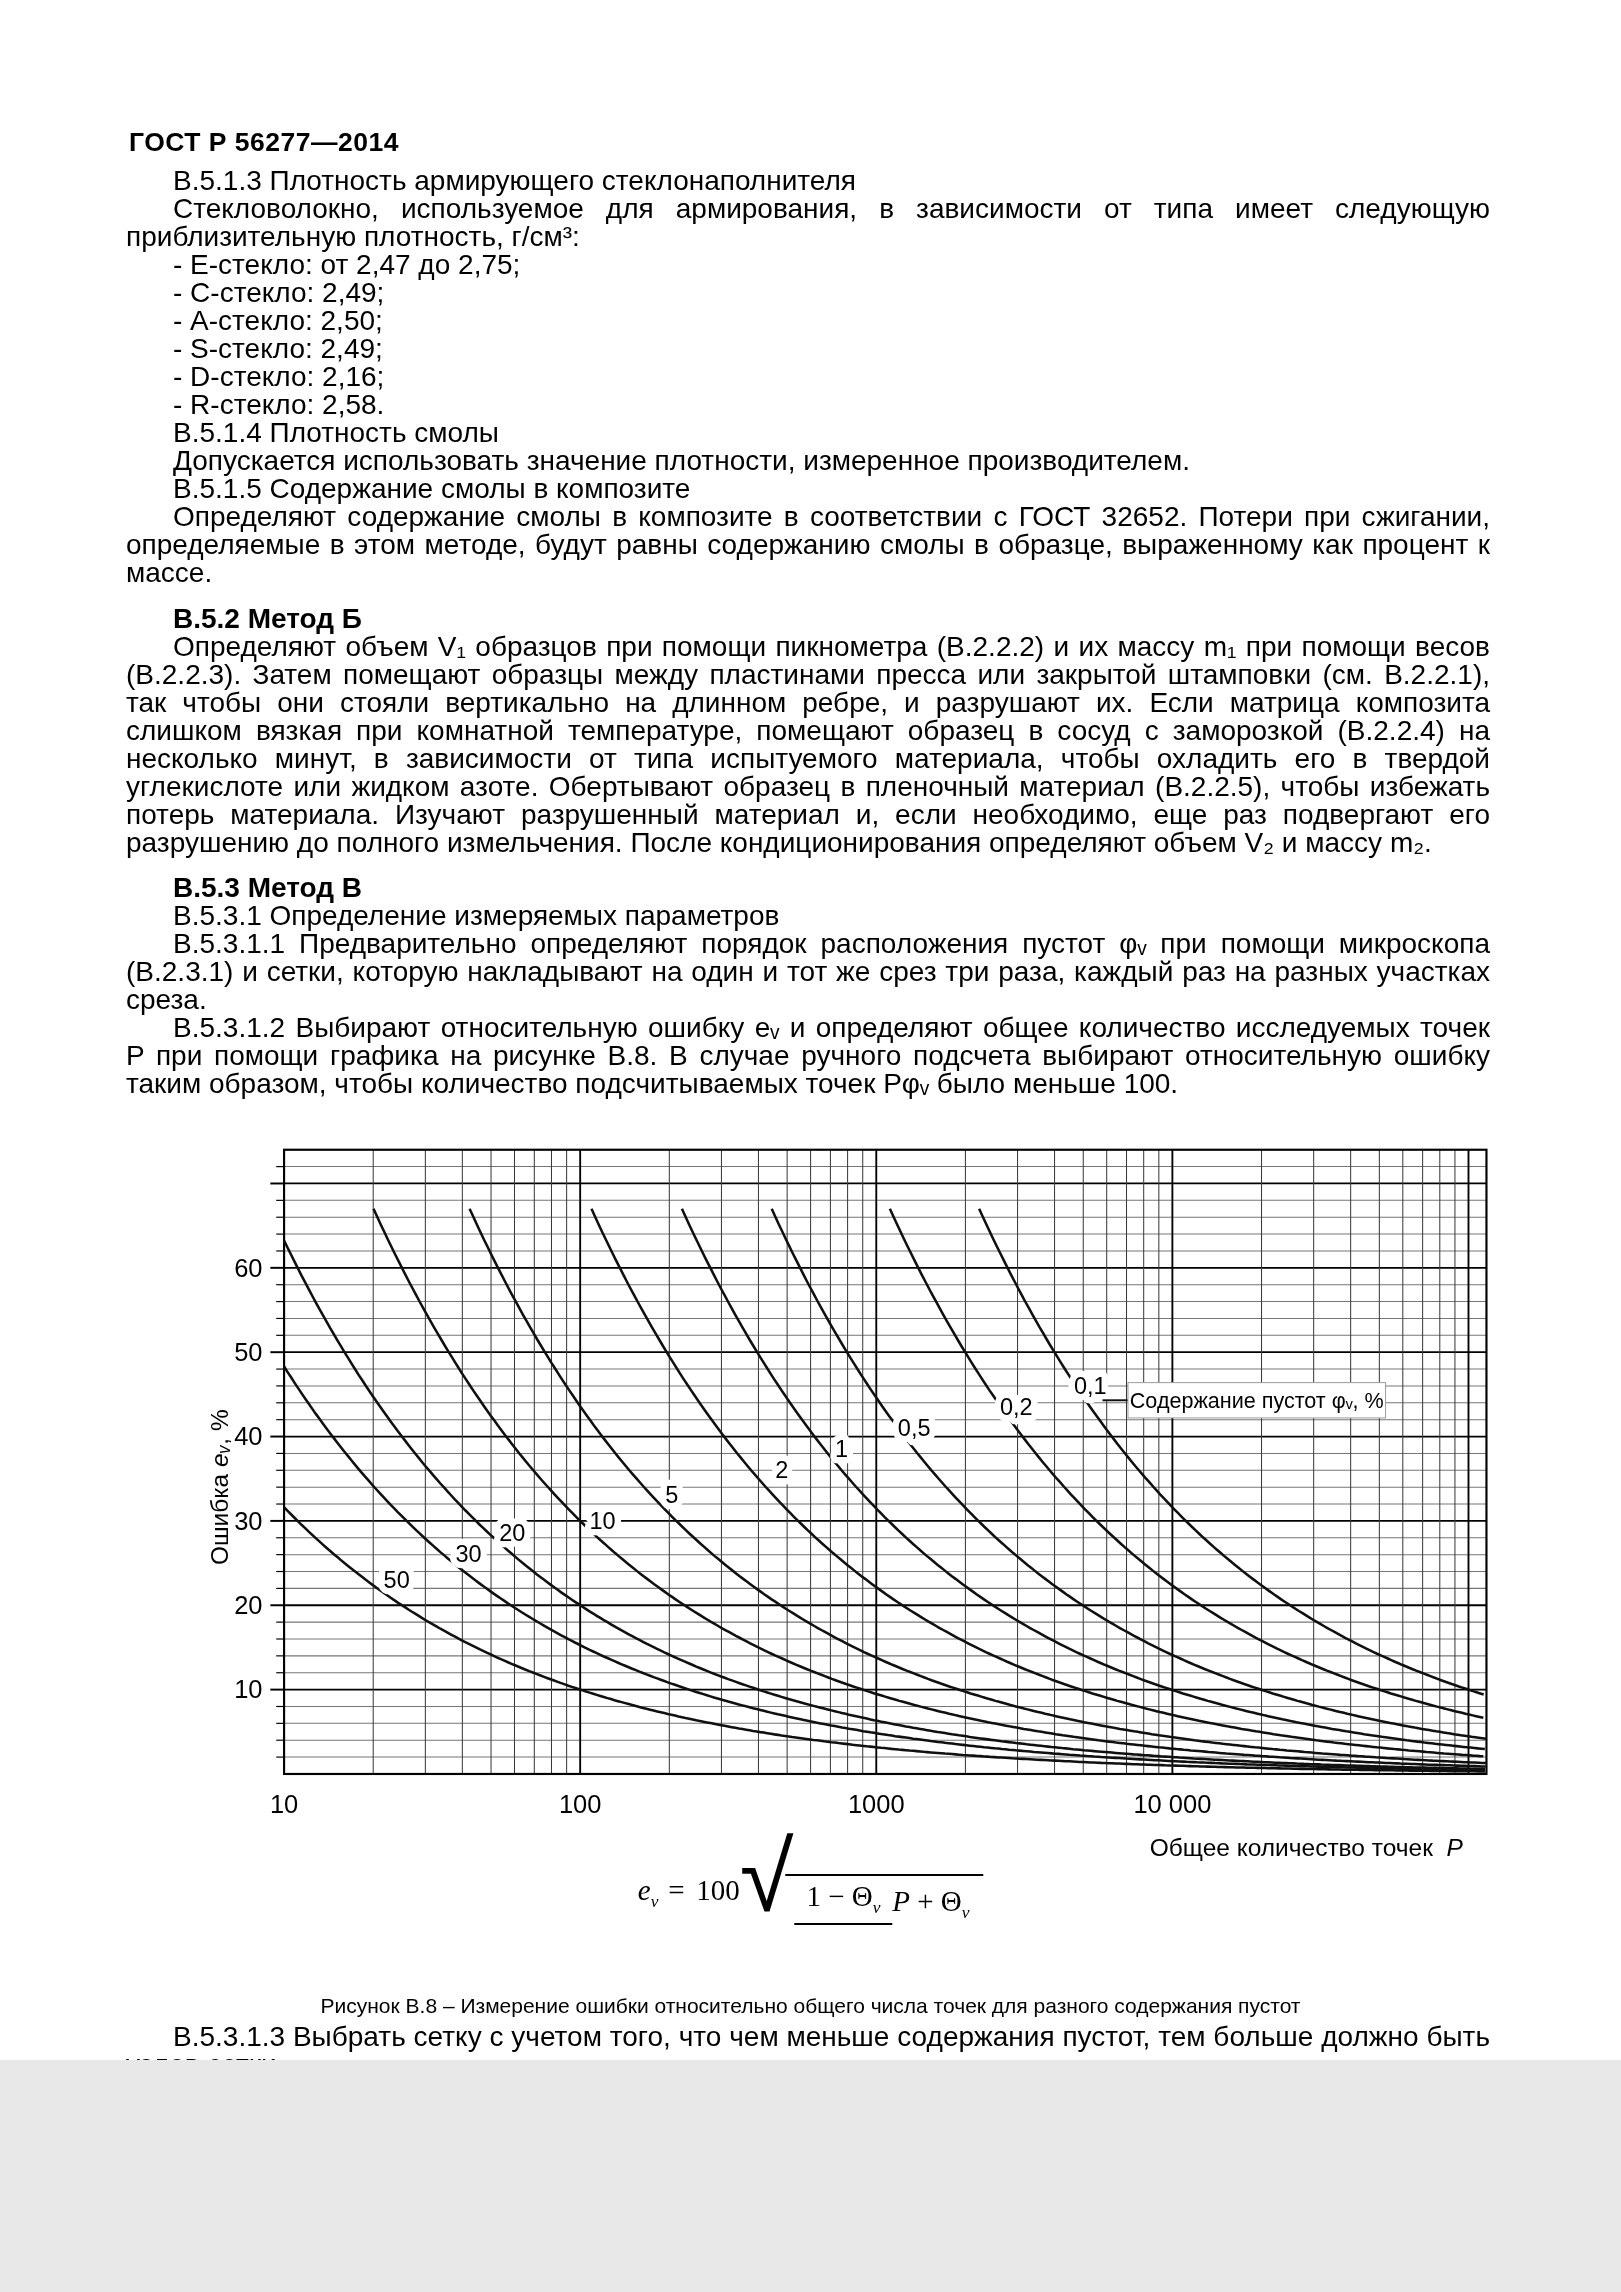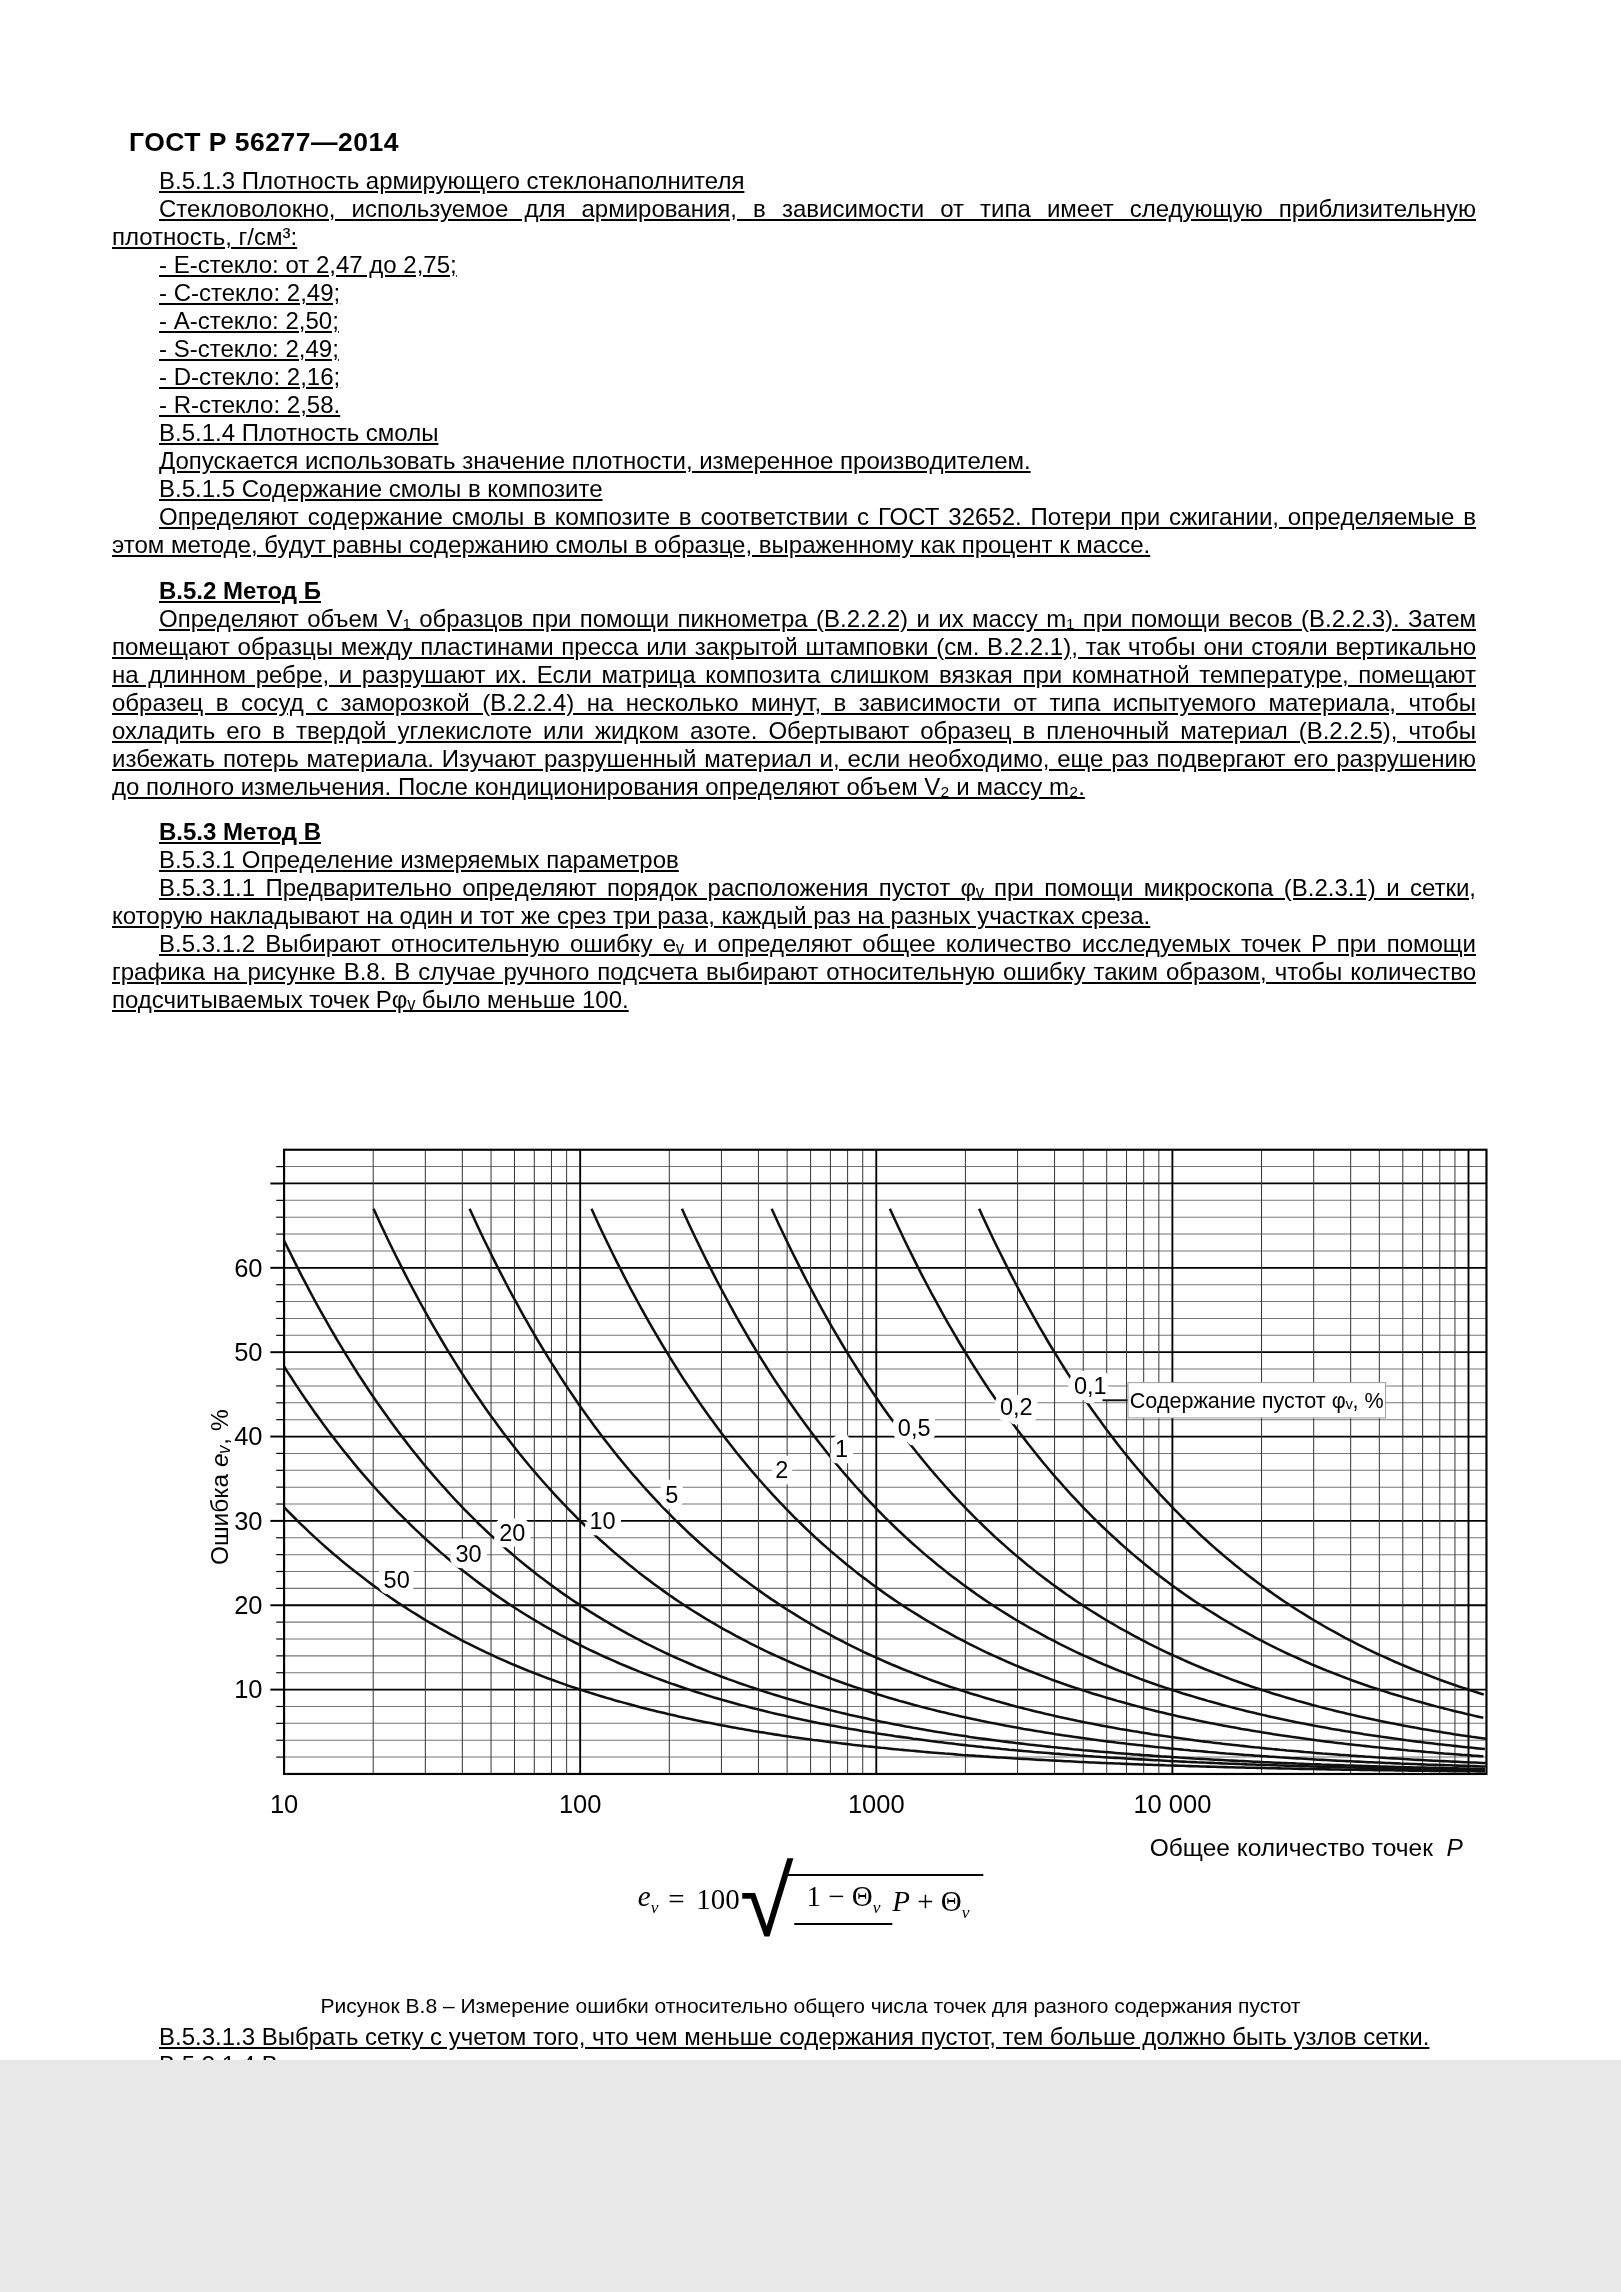--- a/index.html
+++ b/index.html
@@ -2,31 +2,31 @@
 <html><head>
 <meta charset="utf-8">
 <style>
   html,body{margin:0;padding:0;background:#e8e8e8;}
   .page{
     position:relative;width:1621px;height:2060px;background:#ffffff;
     font-family:"Liberation Sans","DejaVu Sans",sans-serif;color:#000;overflow:hidden;
     margin:0 auto;
   }
   .doc-header{position:absolute;left:129px;top:127px;font-size:26.5px;font-weight:bold;letter-spacing:0.5px;}
-  .body-text{position:absolute;left:112px;width:1364px;font-size:24px;line-height:28px;text-decoration:underline;}
+  .body-text{position:absolute;left:126px;width:1364px;font-size:28px;line-height:28px;}
   #body-top{top:167px;}
   #body-bottom{top:2023px;}
   .para{margin:0;text-indent:47px;}
   .para.jst{text-align:justify;}
   .para.hd{font-weight:bold;margin-top:17.6px;}
   .figure-wrap{position:absolute;left:137px;top:1137px;width:1376px;height:733px;}
   svg text{font-family:"Liberation Sans","DejaVu Sans",sans-serif;fill:#000;}
   .formula{
     position:absolute;top:1874px;left:50%;transform:translateX(-50%);
-    display:flex;align-items:center;font-family:"Liberation Serif","DejaVu Serif",serif;
+    display:flex;font-family:"Liberation Serif","DejaVu Serif",serif;
     font-size:29px;color:#000;
   }
   .formula i{font-style:italic;}
   .formula sub{font-size:0.6em;font-style:italic;}
   .f-eq{margin:0 11.8px 0 9.8px;}
   .f-coeff{margin-right:0px;}
   .f-root{font-size:98px;line-height:0;margin-right:-8.8px;transform:translateY(2.9px);font-family:"DejaVu Sans",sans-serif;font-weight:200;}
   .f-underroot{display:inline-flex;flex-direction:row;align-items:center;border-top:2.9px solid #000;padding:3.9px 13.7px 0 9.8px;}
   .f-num{border-bottom:2.5px solid #000;padding:0 11.8px 4.9px;align-self:stretch;text-align:center;}
   .f-den{padding-top:3.9px;}

